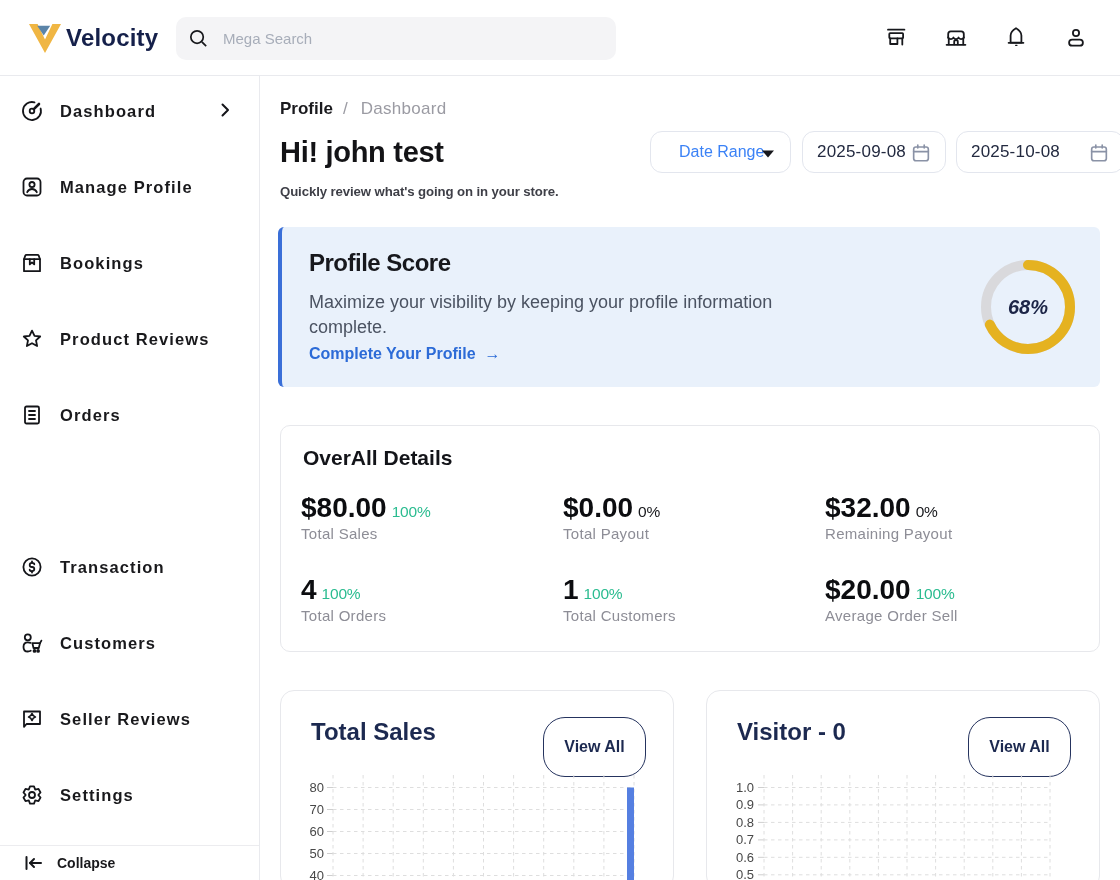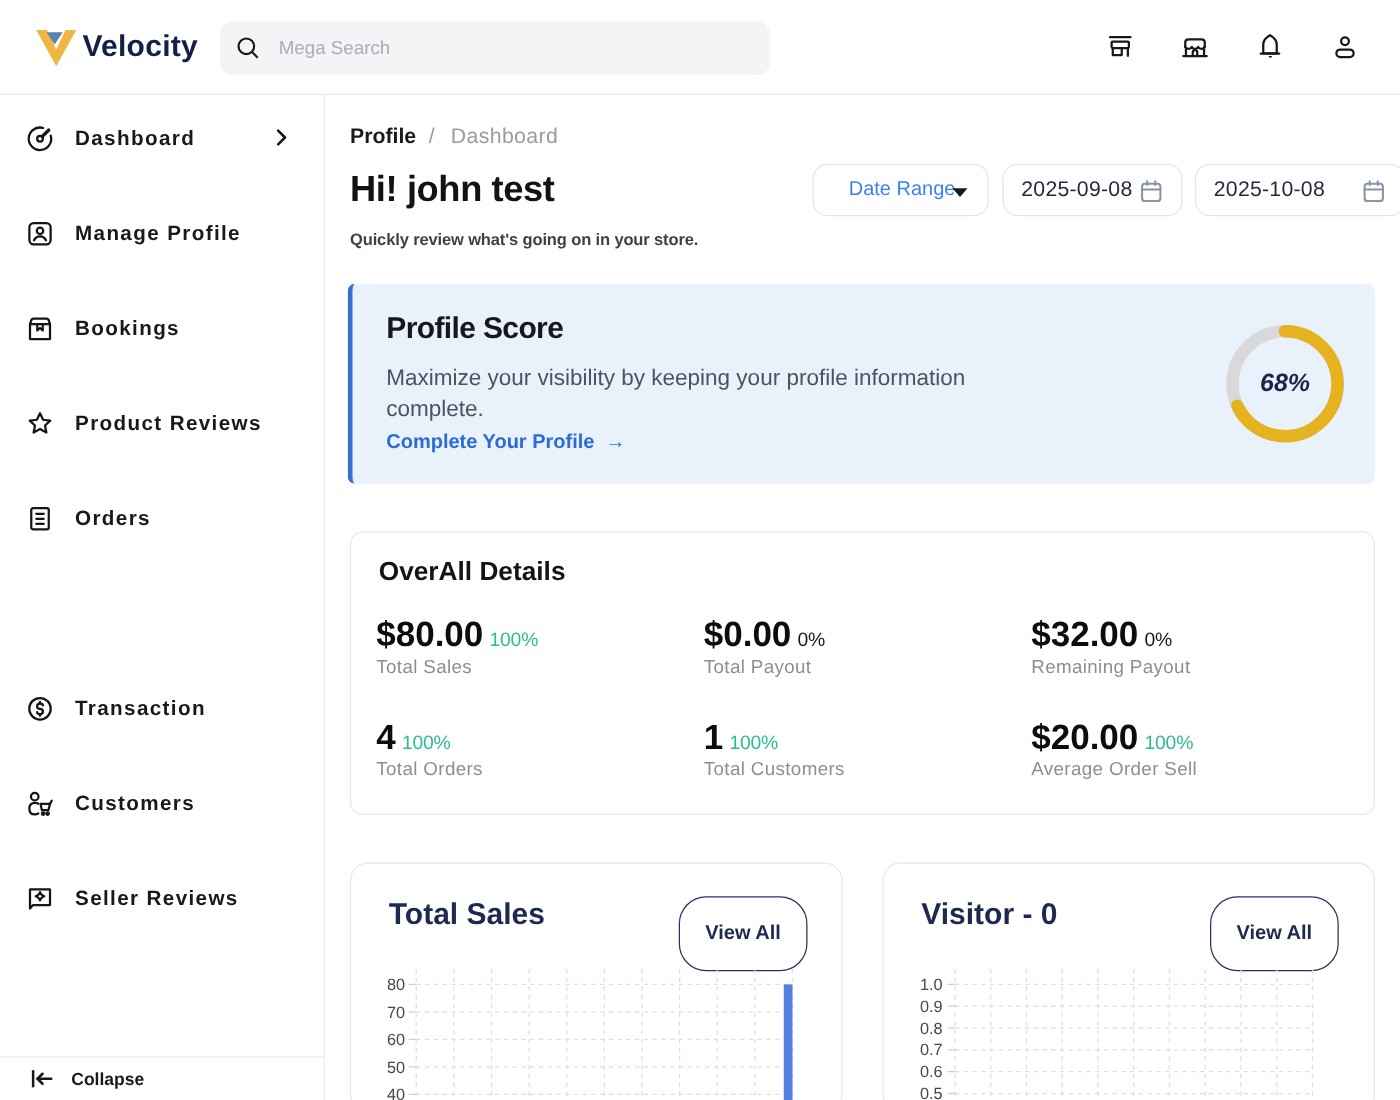--- a/index.html
+++ b/index.html
@@ -180,20 +180,27 @@
     </svg>
     <span>Transaction</span>
   </div>
   <div class="mi" style="top:605px">
     <svg class="ic" width="24" height="24" viewBox="0 0 24 24" fill="none" stroke="#141519" stroke-width="1.8" stroke-linecap="round" stroke-linejoin="round">
       <path d="M4 4.5 L20 4.5 L20 17 L6.5 17 L4 19.8 Z"></path>
       <path d="M12 6.6 Q12.8 9.2 15.4 10 Q12.8 10.8 12 13.4 Q11.2 10.8 8.6 10 Q11.2 9.2 12 6.6 Z" stroke-width="1.7"></path>
     </svg>
     <span>Seller Reviews</span>
   </div>
+  <div class="mi" style="top:681px">
+    <svg class="ic" width="24" height="24" viewBox="0 0 24 24" fill="none" stroke="#141519" stroke-width="1.8" stroke-linecap="round" stroke-linejoin="round">
+      <circle cx="12" cy="12" r="3"></circle>
+      <path d="M15.15 6.54 L14.00 3.33 L10.00 3.33 L8.85 6.54 L5.49 5.93 L3.49 9.40 L5.70 12.00 L3.49 14.60 L5.49 18.07 L8.85 17.46 L10.00 20.67 L14.00 20.67 L15.15 17.46 L18.51 18.07 L20.51 14.60 L18.30 12.00 L20.51 9.40 L18.51 5.93 Z"></path>
+    </svg>
+    <span>Settings</span>
+  </div>
   <div id="collapse">
     <svg style="position:absolute; left:24px; top:8px" width="20" height="18" viewBox="0 0 20 18" fill="none" stroke="#17181c" stroke-width="2" stroke-linecap="round">
       <line x1="2.5" y1="3" x2="2.5" y2="15"></line>
       <line x1="6" y1="9" x2="17" y2="9"></line>
       <path d="M10 5 L6 9 L10 13" stroke-linejoin="round"></path>
     </svg>
     <span>Collapse</span>
   </div>
 </div>
 

